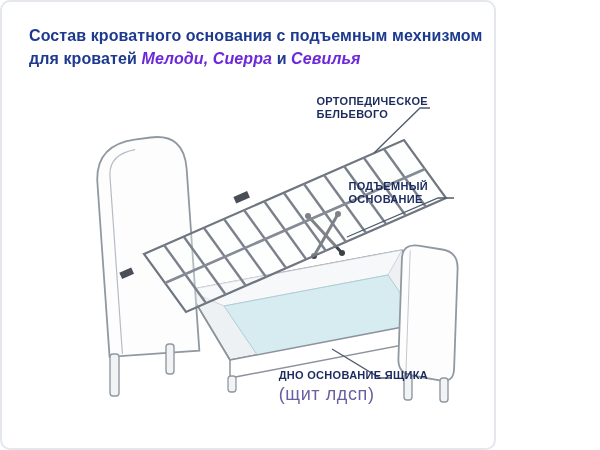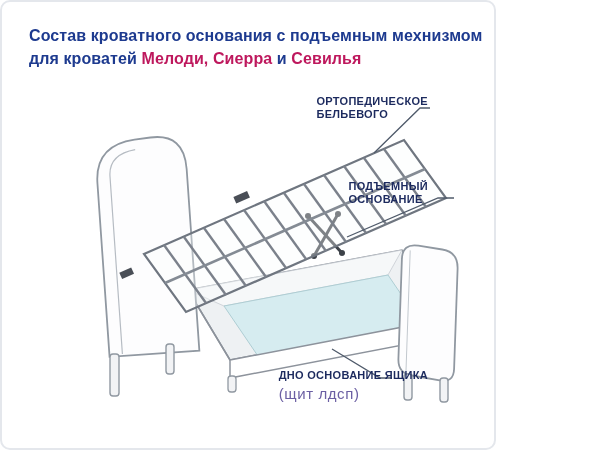--- a/index.html
+++ b/index.html
@@ -7,32 +7,32 @@
     position:relative;width:496px;height:450px;background:#ffffff;
     border:2px solid #e4e7ec;border-radius:10px;overflow:hidden;
     font-family:"Liberation Sans","DejaVu Sans",sans-serif;
     box-sizing:border-box;
   }
   .title{
     position:absolute;left:27px;top:22px;
     font-size:16px;font-weight:bold;color:#1d3a8f;line-height:23px;
     letter-spacing:.1px;white-space:nowrap;
   }
-  .red{color:#be185d;}
+  .red{color:#6d28d9;font-style:italic;}
   .diagram{position:absolute;left:0;top:0;width:600px;height:450px;}
   .callout{
     position:absolute;right:66px;text-align:left;
     font-size:11px;font-weight:bold;color:#1c2a5e;
     line-height:13px;letter-spacing:.3px;white-space:nowrap;
   }
   #callout-orthopedic{top:93px;}
   #callout-mechanism{top:178px;}
   #callout-drawer{top:367px;}
   .callout .sub{
-    display:block;font-size:15px;font-weight:normal;
+    display:block;font-size:18px;font-weight:normal;
     color:#6b5fa3;letter-spacing:.6px;margin-top:3px;line-height:18px;
   }
 </style>
 </head>
 <body>
 
 <div class="page">
 
   <div class="title">
     <div>Состав кроватного основания с подъемным мехнизмом</div>

